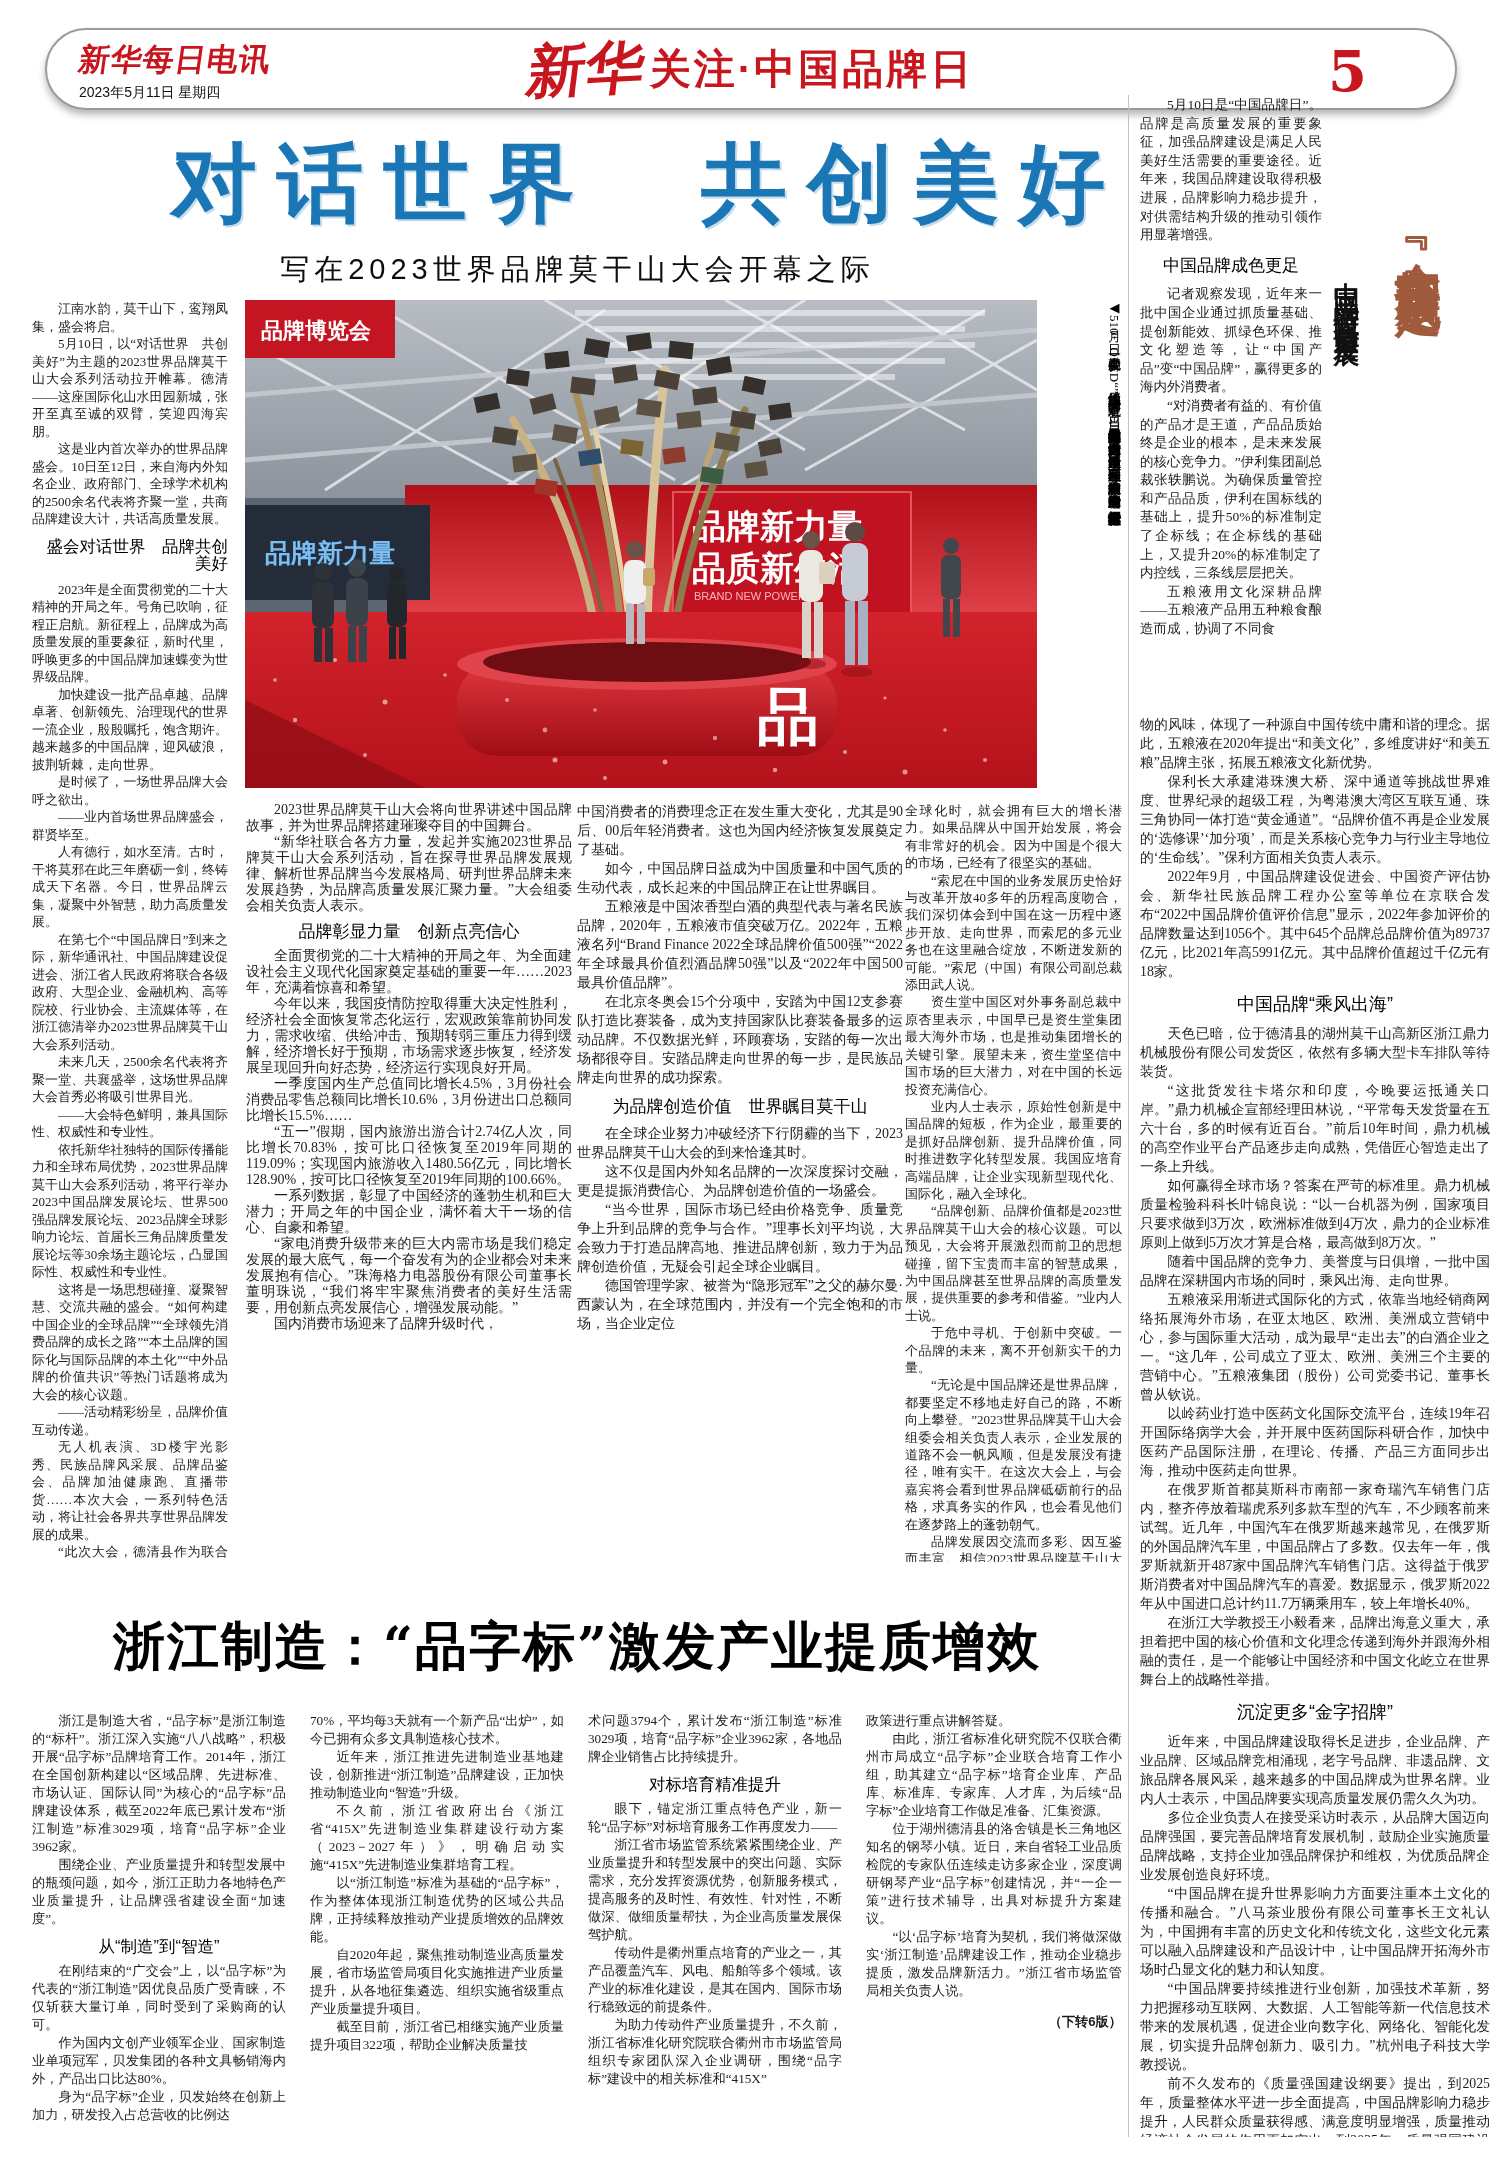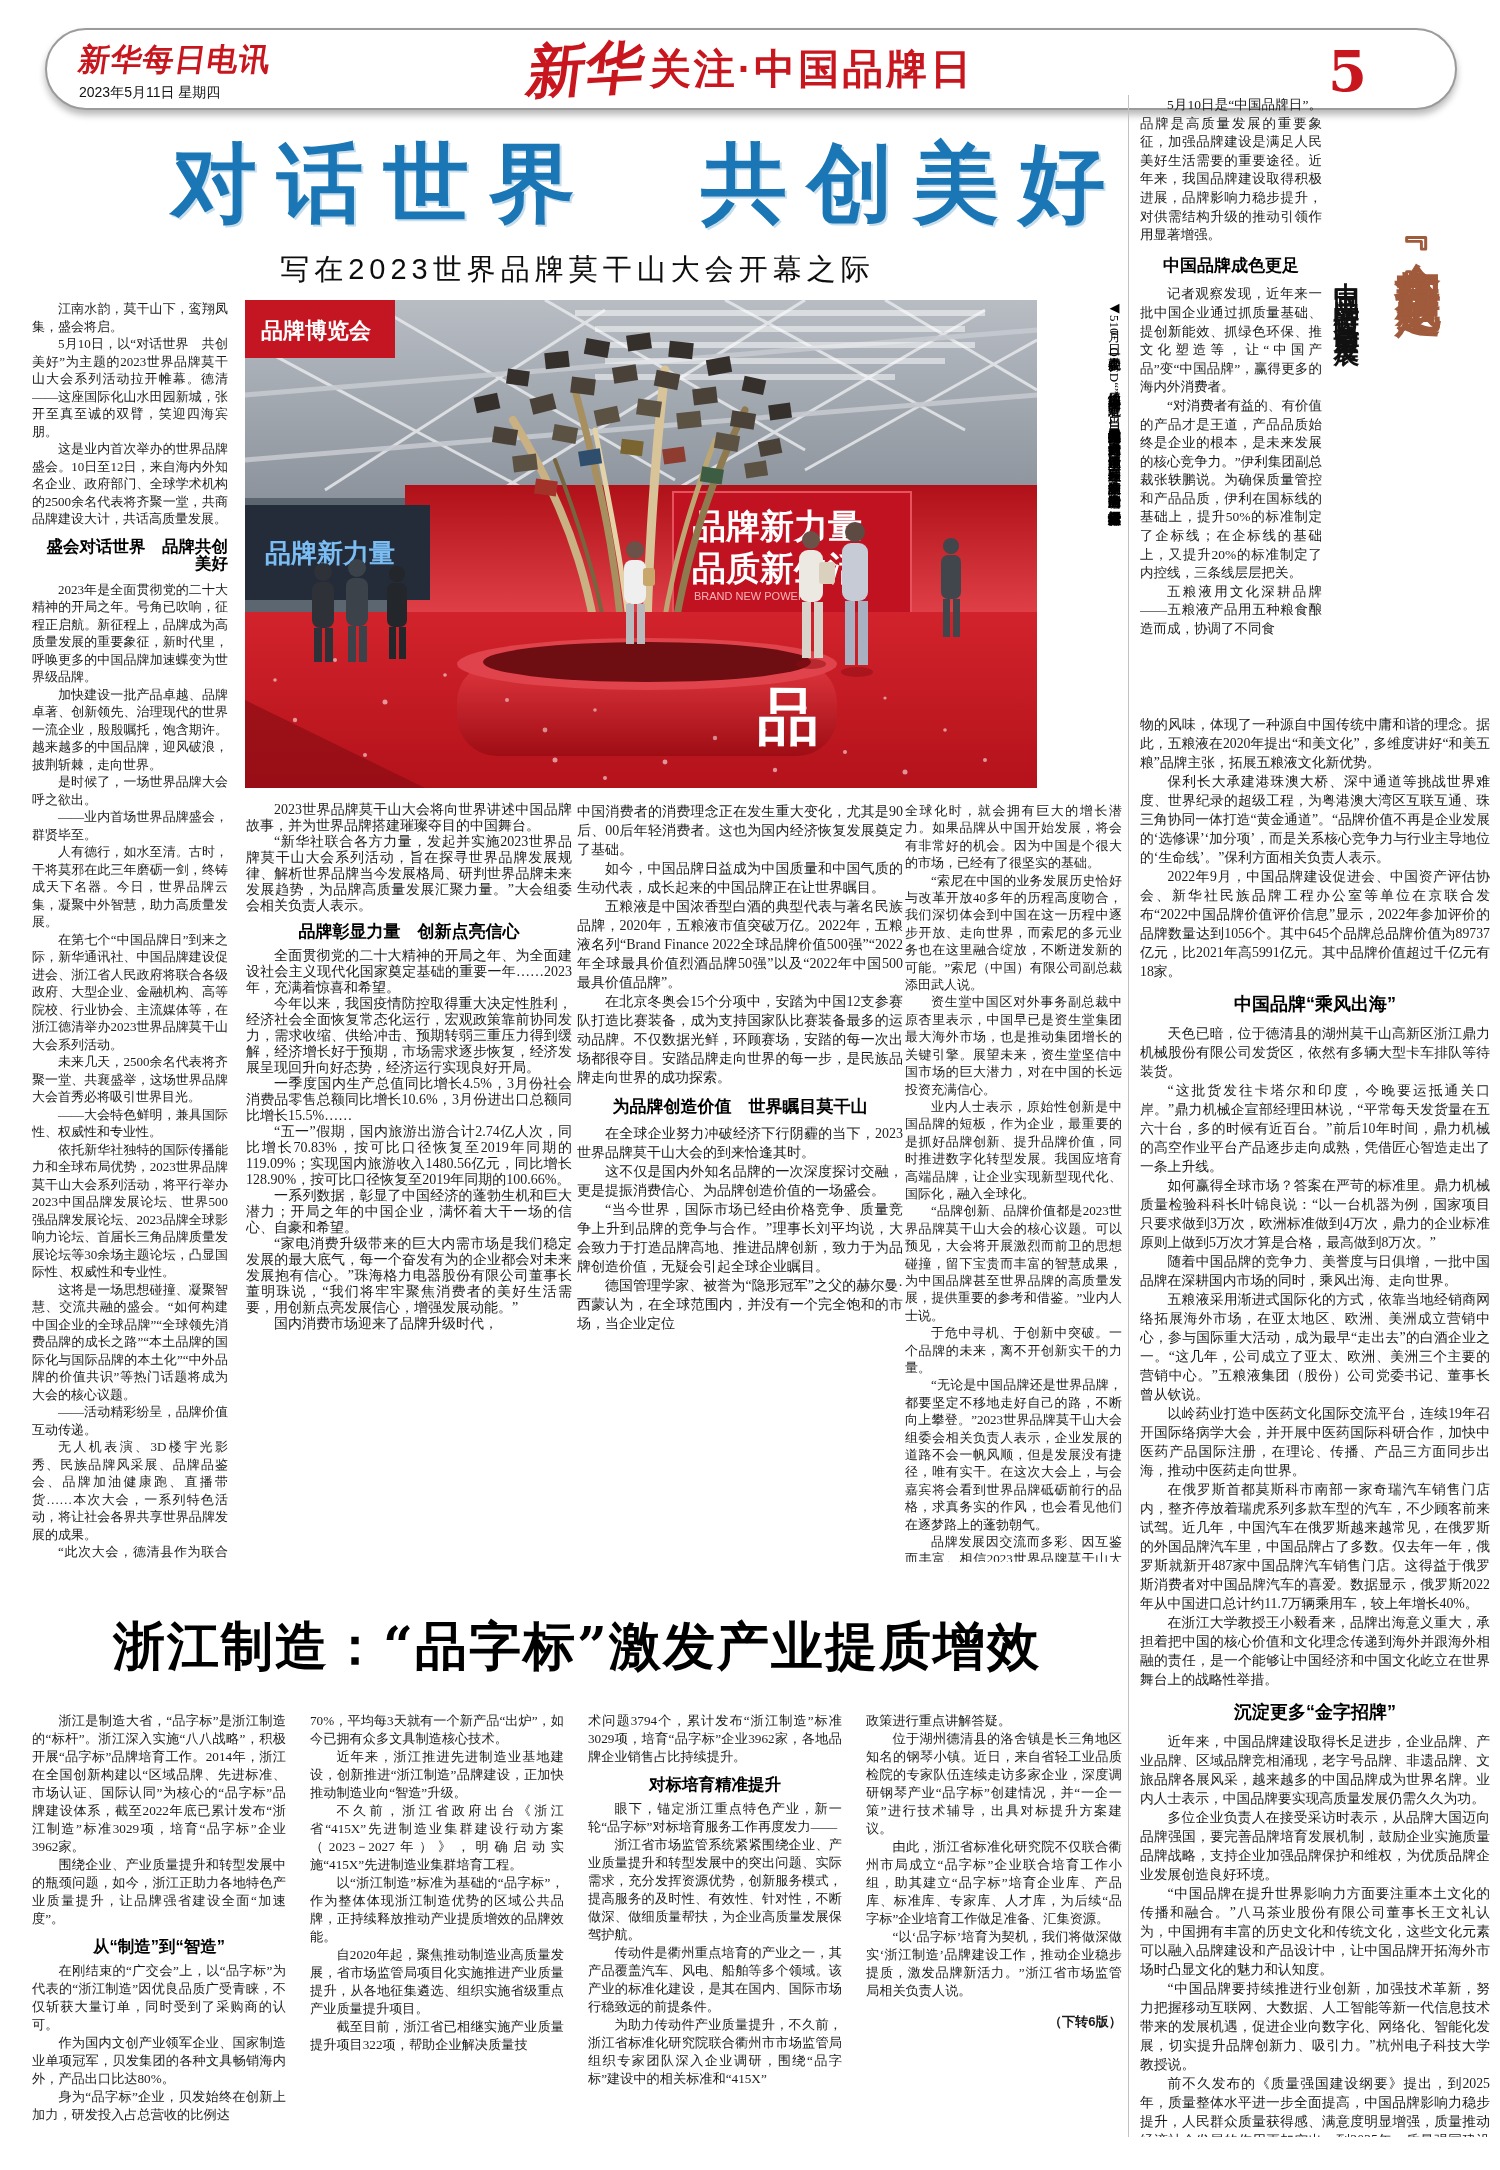--- a/index.html
+++ b/index.html
@@ -20,21 +20,21 @@
                font-family:"DejaVu Serif",serif;}
   
   .main-headline{position:absolute;left:30px;top:126px;width:1095px;text-align:right;
                  font-size:86px;font-weight:bold;color:#1a76b4;letter-spacing:20px;
                  font-family:"DejaVu Serif",serif;text-shadow:2px 2px 0 rgba(26,118,180,.25);white-space:nowrap;}
   .main-subtitle{position:absolute;left:30px;top:250px;width:1095px;text-align:center;
                  font-size:29px;color:#0d0d0d;letter-spacing:5px;font-family:"Liberation Sans",sans-serif;}
   .tcol{position:absolute;overflow:hidden;}
   .para{margin:0;text-indent:2em;text-align:justify;text-justify:inter-ideograph;}
   .noindent{text-indent:0;}
-  .col-subhead{font-family:"Liberation Sans",sans-serif;font-weight:bold;text-align:center;
+  .col-subhead{font-family:"Liberation Sans",sans-serif;font-weight:normal;text-align:center;
                text-indent:0;margin:10px 0 8px 0;color:#000;}
   #col1{left:32px;top:300px;width:196px;height:1262px;font-size:13px;line-height:17.5px;}
   #col1 .col-subhead{font-size:16.5px;text-align:right;}
   #colA{left:246px;top:802px;width:326px;height:760px;font-size:14px;line-height:16px;}
   #colA .col-subhead{font-size:17px;}
   #colB{left:577px;top:802px;width:326px;height:760px;font-size:14px;line-height:19px;}
   #colB .col-subhead{font-size:17px;text-align:center;}
   #col5{left:905px;top:802px;width:217px;height:760px;font-size:13px;line-height:17.4px;}
   
   .photo-wrap{position:absolute;left:245px;top:300px;width:792px;height:488px;}
@@ -434,20 +434,20 @@
         <p class="para">眼下，锚定浙江重点特色产业，新一轮“品字标”对标培育服务工作再度发力——</p>
         <p class="para">浙江省市场监管系统紧紧围绕企业、产业质量提升和转型发展中的突出问题、实际需求，充分发挥资源优势，创新服务模式，提高服务的及时性、有效性、针对性，不断做深、做细质量帮扶，为企业高质量发展保驾护航。</p>
         <p class="para">传动件是衢州重点培育的产业之一，其产品覆盖汽车、风电、船舶等多个领域。该产业的标准化建设，是其在国内、国际市场行稳致远的前提条件。</p>
         <p class="para">为助力传动件产业质量提升，不久前，浙江省标准化研究院联合衢州市市场监管局组织专家团队深入企业调研，围绕“品字标”建设中的相关标准和“415X”</p>
       </div>
   </div>
 
   <div class="tcol bcol" id="bcol4">
     <p class="para noindent">政策进行重点讲解答疑。</p>
     <div>
+        <p class="para">由此，浙江省标准化研究院不仅联合衢州市局成立“品字标”企业联合培育工作小组，助其建立“品字标”培育企业库、产品库、标准库、专家库、人才库，为后续“品字标”企业培育工作做足准备、汇集资源。</p>
         <p class="para">位于湖州德清县的洛舍镇是长三角地区知名的钢琴小镇。近日，来自省轻工业品质检院的专家队伍连续走访多家企业，深度调研钢琴产业“品字标”创建情况，并“一企一策”进行技术辅导，出具对标提升方案建议。</p>
-        <p class="para">由此，浙江省标准化研究院不仅联合衢州市局成立“品字标”企业联合培育工作小组，助其建立“品字标”培育企业库、产品库、标准库、专家库、人才库，为后续“品字标”企业培育工作做足准备、汇集资源。</p>
         <p class="para">“以‘品字标’培育为契机，我们将做深做实‘浙江制造’品牌建设工作，推动企业稳步提质，激发品牌新活力。”浙江省市场监管局相关负责人说。</p>
       </div>
     <p class="turn-note">（下转6版）</p>
   </div>
 
 </div>
 
 </body></html>

